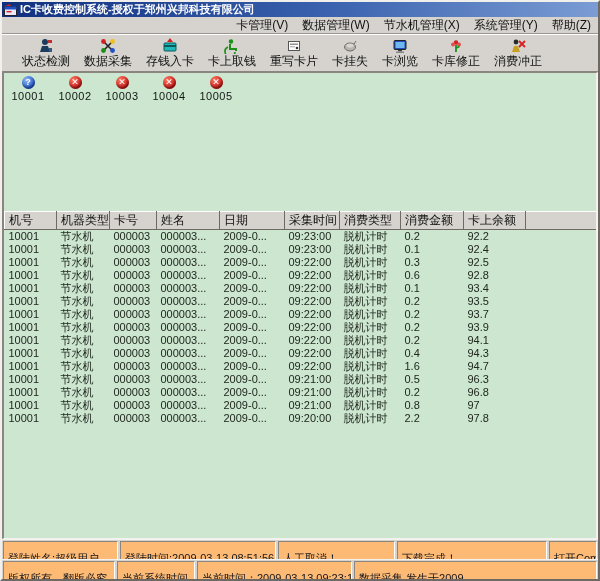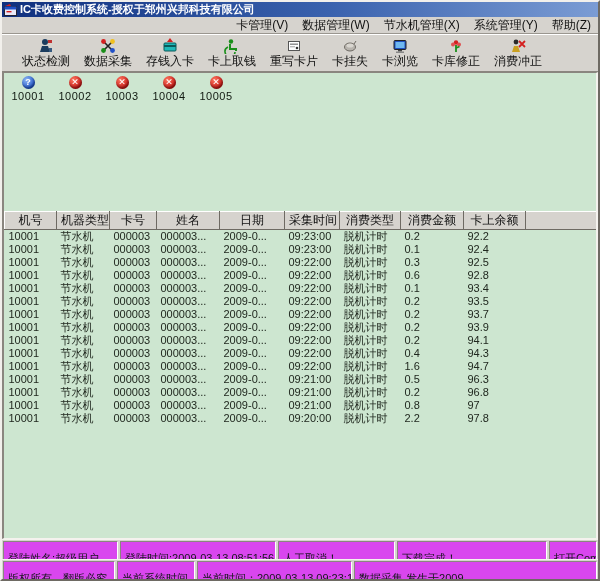--- a/index.html
+++ b/index.html
@@ -52,40 +52,40 @@
   .dot{width:13px;height:13px;border-radius:50%;display:flex;align-items:center;justify-content:center;
        color:#fff;font-size:9px;font-weight:bold;line-height:13px;
        box-shadow:inset -1px -2px 2px rgba(0,0,0,.35);}
   .dot.question{background:radial-gradient(circle at 35% 30%,#8fb8f2,#1a50c8 75%);}
   .dot.error{background:radial-gradient(circle at 35% 30%,#ff7a62,#c01010 75%);}
   .machine-label{font-size:11px;color:#101810;letter-spacing:.5px;}
   
   .grid{position:absolute;top:138px;left:0;right:0;}
   table{border-collapse:collapse;table-layout:fixed;width:598px;font-size:11px;}
   th{
-    height:17px;background:#d6d3ce;font-weight:normal;text-align:center;
+    height:17px;background:#d6d3ce;font-weight:normal;text-align:left;
     padding:0 4px;color:#111;white-space:nowrap;overflow:hidden;
     border-top:1px solid #fff;border-left:1px solid #fff;
     border-right:1px solid #6e6a63;border-bottom:1px solid #6e6a63;
     font-size:12px;cursor:default;
   }
   td{
     height:13px;line-height:13px;padding:0 4px;color:#20281f;
     white-space:nowrap;overflow:hidden;background:transparent;font-size:11px;
   }
   tbody tr{cursor:default;}
   
   .statusbar{
     flex:0 0 20px;height:20px;display:flex;gap:2px;background:#d6d3ce;
     padding:1px 1px 1px 1px;align-items:stretch;border-top:1px solid #f4f2ee;
   }
   .panel{
     border-top:1px solid #8a867f;border-left:1px solid #8a867f;
     border-right:1px solid #fff;border-bottom:1px solid #fff;
-    background:#d946ef;font-size:11px;color:#16161c;
+    background:#fdba74;font-size:11px;color:#16161c;
     padding:16px 4px;display:flex;align-items:center;white-space:nowrap;overflow:hidden;
   }
 </style>
 </head>
 <body>
 
 <div class="window">
 
   <div class="titlebar">
     <span class="app-icon"><svg viewBox="0 0 13 12">

